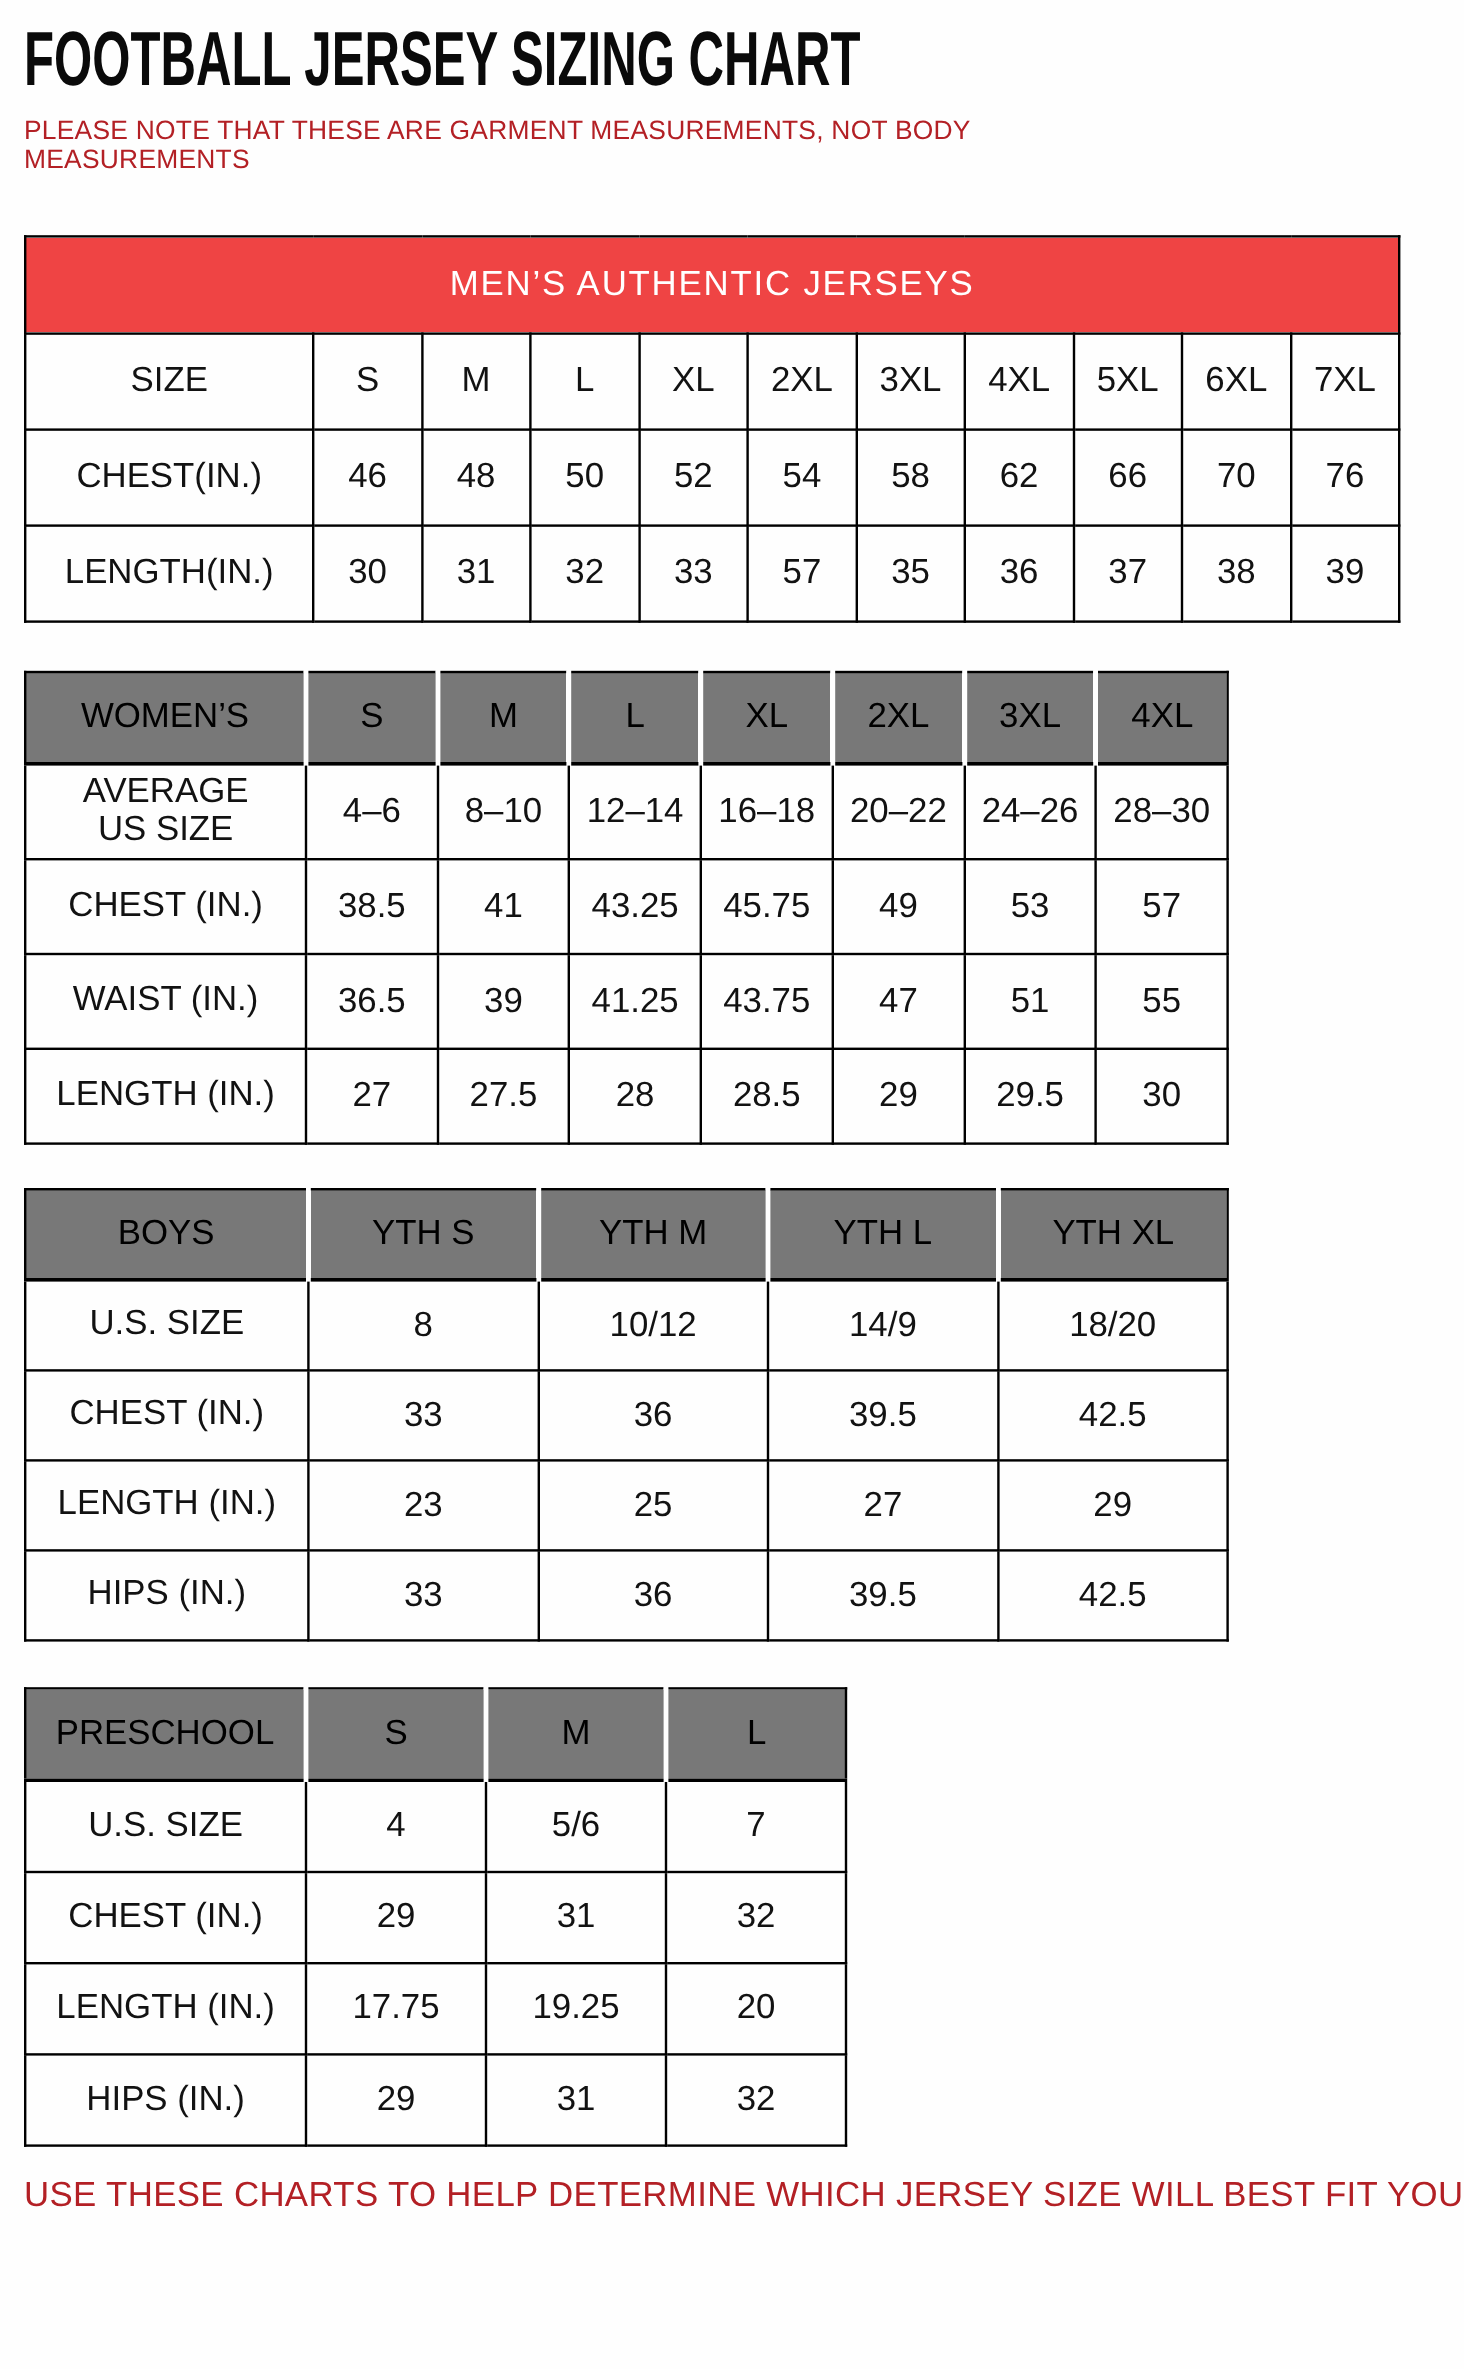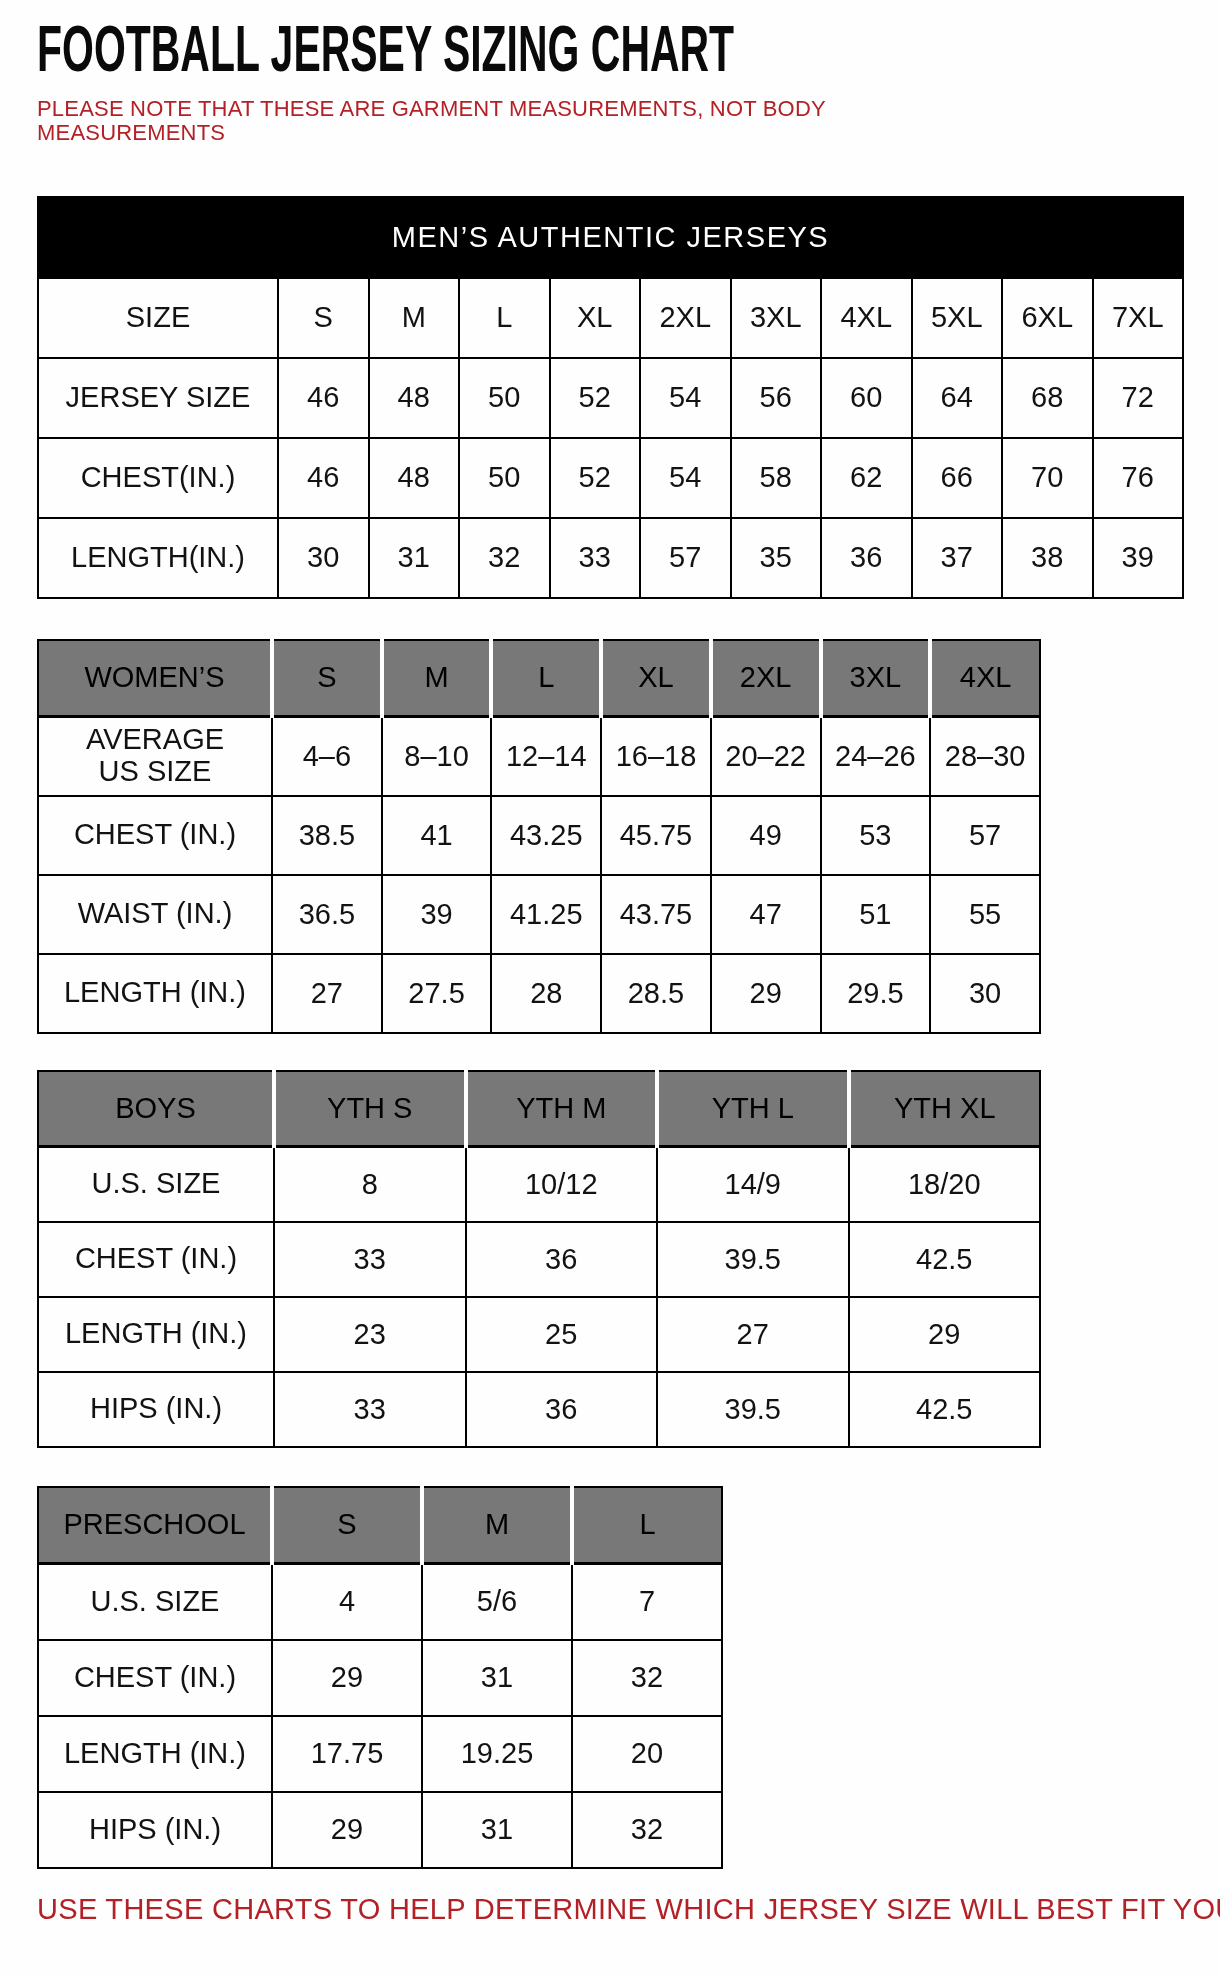--- a/index.html
+++ b/index.html
@@ -2,21 +2,21 @@
 <html><head>
 <meta charset="utf-8">
 <style>
   html, body { margin: 0; padding: 0; background: #ffffff; }
   .page {
     position: relative;
     width: 1220px;
     height: 1974px;
     background: #fefefe;
     box-sizing: border-box;
-    padding: 14px 38px 0 37px;
+    padding: 14px 38px 0 20px;
     font-family: "Liberation Sans", sans-serif;
     color: #121212;
     overflow: hidden;
   }
   .title {
     font-size: 64px;
     font-weight: 900;
     line-height: 1.04;
     letter-spacing: 0px;
     white-space: nowrap;
@@ -48,21 +48,21 @@
     border: 2px solid #000;
     text-align: center;
     vertical-align: middle;
     font-weight: 400;
     font-size: 29px;
     padding: 0 4px;
     overflow: hidden;
   }
   
   .banner-cell {
-    background: #000000;
+    background: #ef4444;
     color: #ffffff;
     font-size: 34px;
     letter-spacing: 1.5px;
     height: 79px;
     border-bottom: 3px solid #000;
   }
   
   tr.gray-head th {
     background: #787878;
     color: #000000;
@@ -120,33 +120,20 @@
         <td>S</td>
         <td>M</td>
         <td>L</td>
         <td>XL</td>
         <td>2XL</td>
         <td>3XL</td>
         <td>4XL</td>
         <td>5XL</td>
         <td>6XL</td>
         <td>7XL</td>
-      </tr>
-      <tr>
-        <td class="row-label">JERSEY SIZE</td>
-        <td>46</td>
-        <td>48</td>
-        <td>50</td>
-        <td>52</td>
-        <td>54</td>
-        <td>56</td>
-        <td>60</td>
-        <td>64</td>
-        <td>68</td>
-        <td>72</td>
       </tr>
       <tr>
         <td class="row-label">CHEST(IN.)</td>
         <td>46</td>
         <td>48</td>
         <td>50</td>
         <td>52</td>
         <td>54</td>
         <td>58</td>
         <td>62</td>

